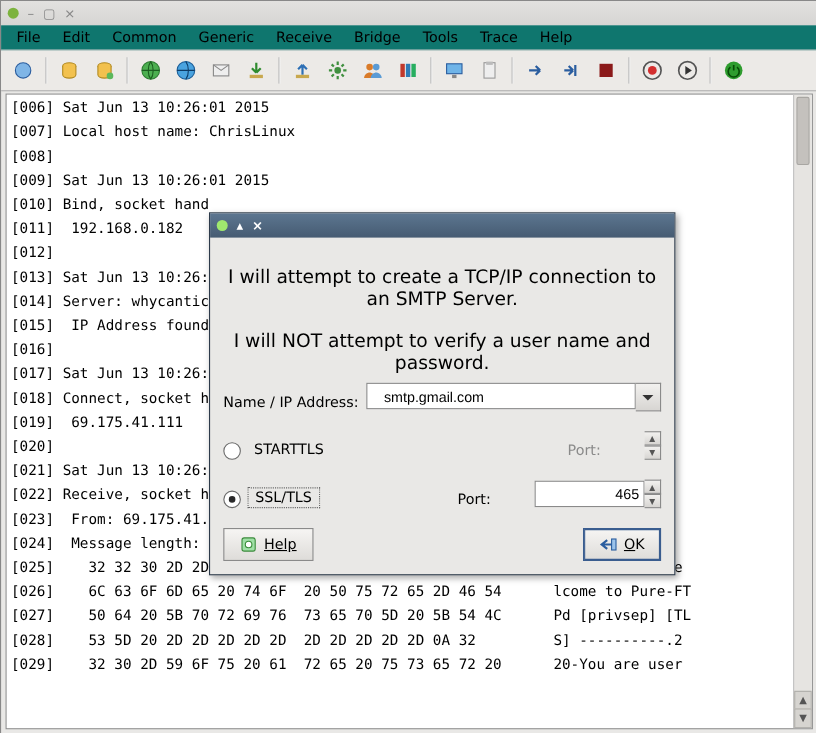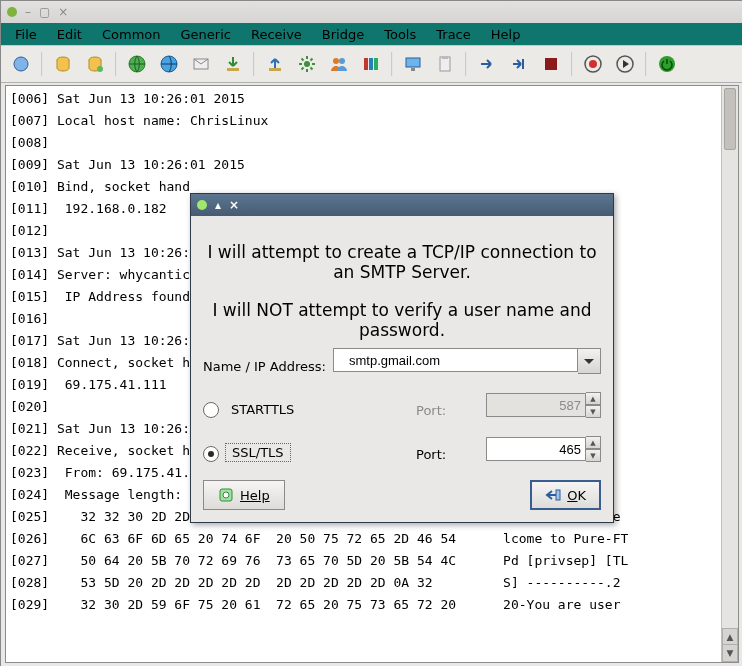--- a/index.html
+++ b/index.html
@@ -254,21 +254,20 @@
           <input type="text" value="smtp.gmail.com" style="">
           <div class="cbtn"></div>
         </div>
       </div>
 
       <div class="row" style="margin-top:18px">
         <span class="radio"></span>
         <span class="rlbl">STARTTLS</span>
         <span class="portlbl disabled">Port:</span>
         <div class="spin">
-          <input type="text" disabled="" value="587" style="">
           <div class="spinb">
               <div>▲</div>
               <div>▼</div>
             </div>
         </div>
       </div>
 
       <div class="row" style="margin-top:18px">
         <span class="radio sel"></span>
         <span class="rlbl boxed">SSL/TLS</span>

